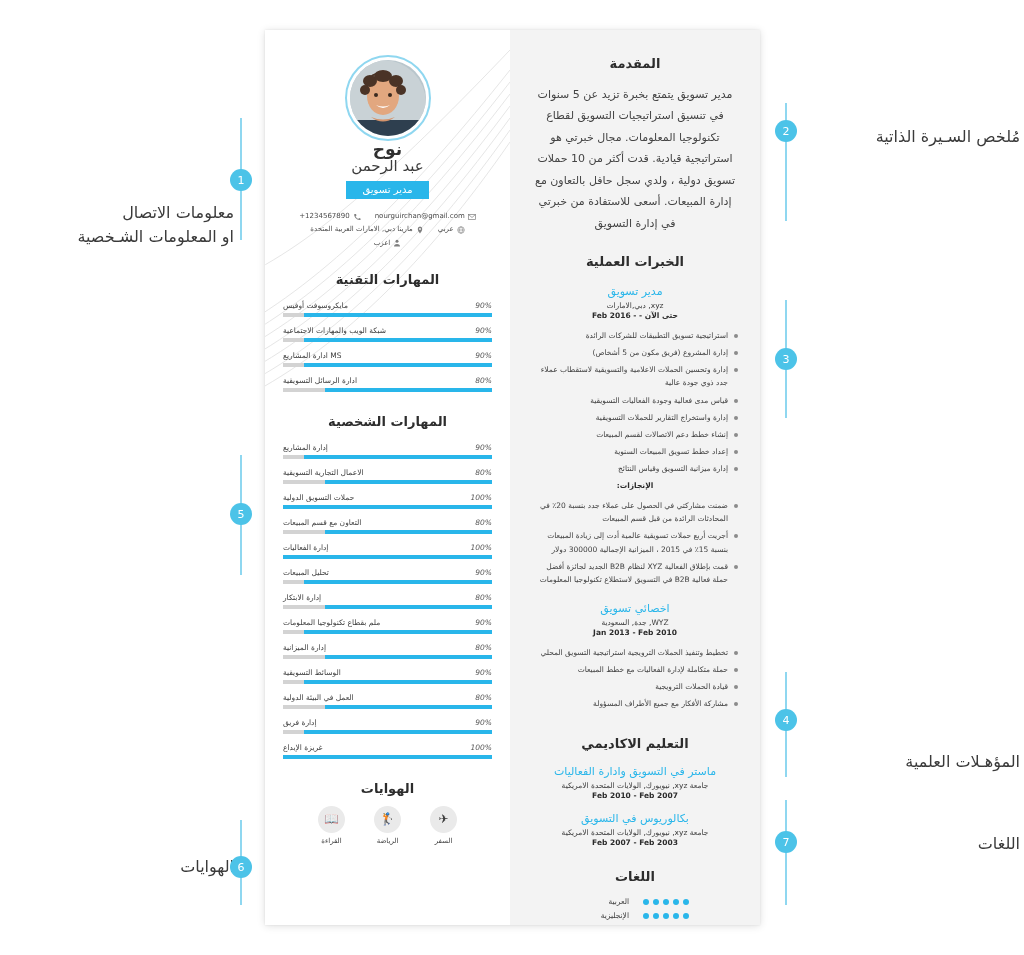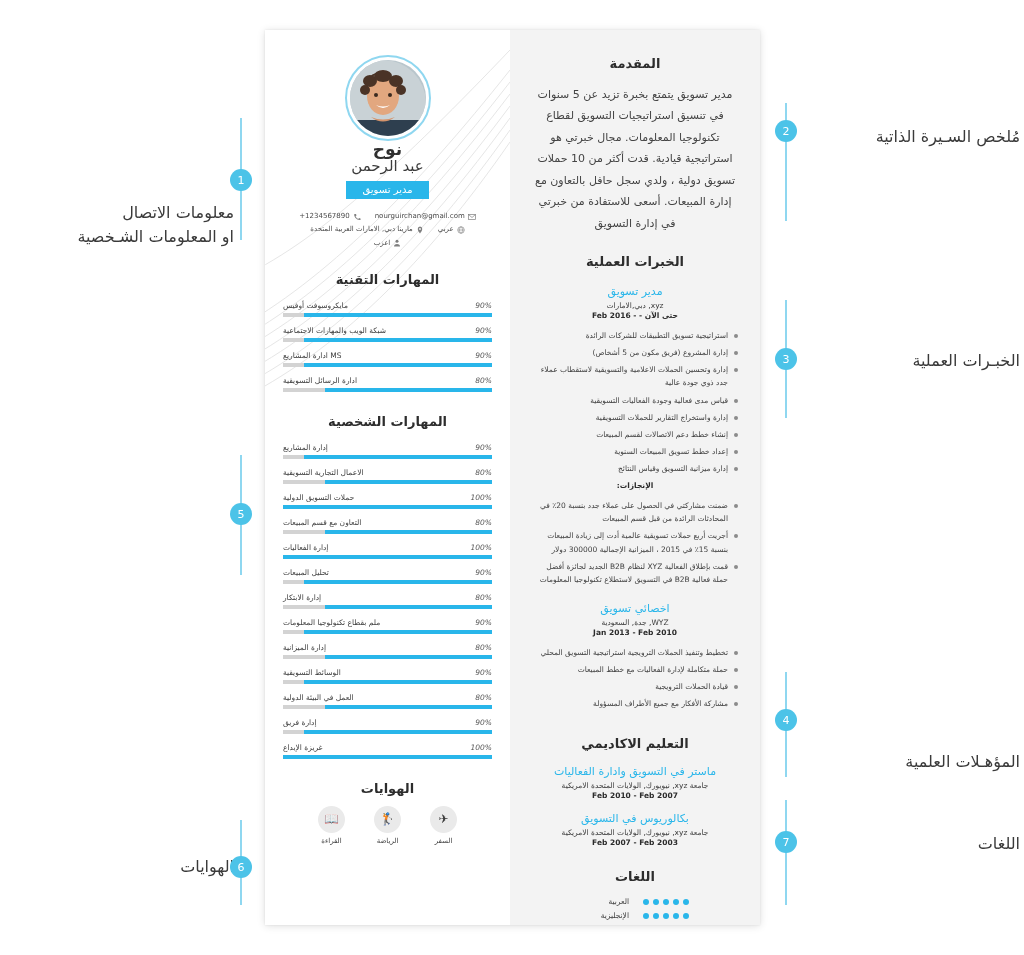--- a/index.html
+++ b/index.html
@@ -178,21 +178,20 @@
   <div class="ann-line" style="left:240px; top:820px; height:85px;"></div>
   <div class="ann-num" style="left:230px; top:856px;">6</div>
   <div class="ann-text left" style="right:790px; top:855px; width:210px; white-space:pre-line;"><span>الهوايات</span></div>
 
   <div class="ann-line" style="left:785px; top:103px; height:118px;"></div>
   <div class="ann-num" style="left:775px; top:120px;">2</div>
   <div class="ann-text right" style="left:825px; top:125px; width:195px;"><span>مُلخص السـيرة الذاتية</span></div>
 
   <div class="ann-line" style="left:785px; top:300px; height:118px;"></div>
   <div class="ann-num" style="left:775px; top:348px;">3</div>
-  <div class="ann-text right" style="left:825px; top:349px; width:195px;"><span>الخبـرات العملية</span></div>
 
   <div class="ann-line" style="left:785px; top:672px; height:105px;"></div>
   <div class="ann-num" style="left:775px; top:709px;">4</div>
   <div class="ann-text right" style="left:825px; top:750px; width:195px;"><span>المؤهـلات العلمية</span></div>
 
   <div class="ann-line" style="left:785px; top:800px; height:105px;"></div>
   <div class="ann-num" style="left:775px; top:831px;">7</div>
   <div class="ann-text right" style="left:825px; top:832px; width:195px;"><span>اللغات</span></div>
 
   <div id="cv-card">

